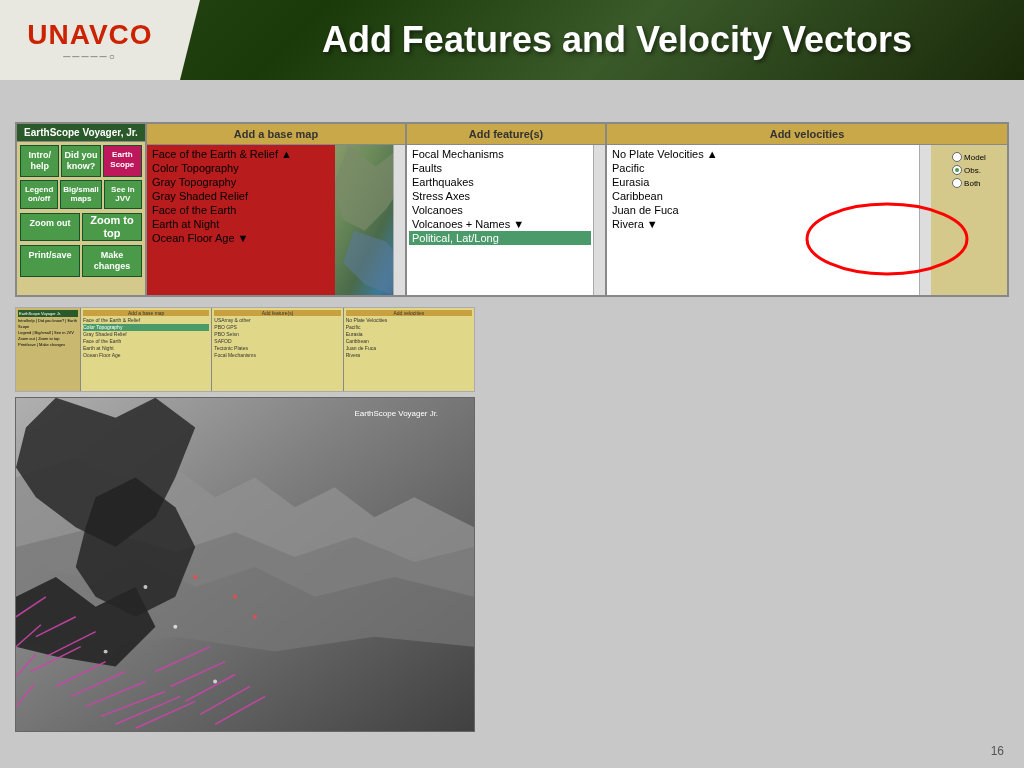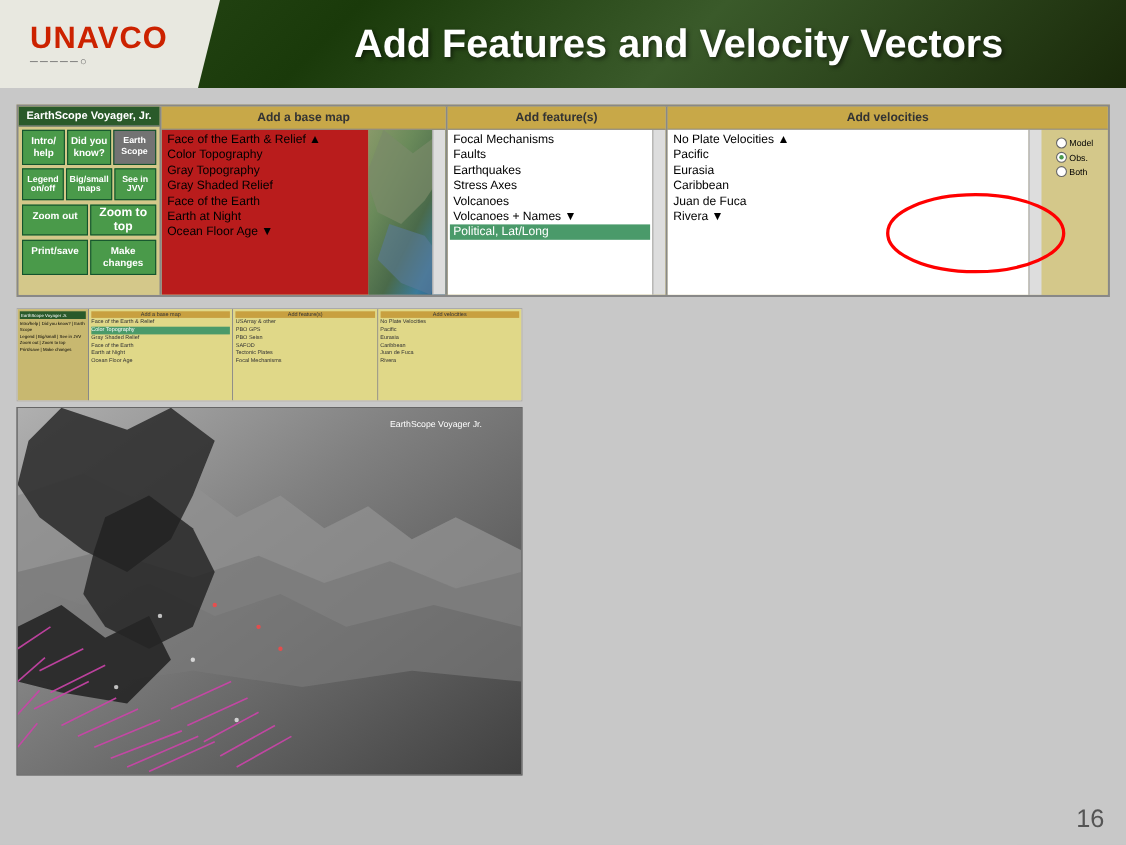--- a/index.html
+++ b/index.html
@@ -34,21 +34,21 @@
       content: '';
       position: absolute;
       bottom: 0; right: -20px;
       width: 0; height: 0;
       border-left: 20px solid #e8e8e0;
       border-bottom: 80px solid transparent;
     }
     .unavco-logo {
       display: flex;
       flex-direction: column;
-      align-items: flex-start;
+      align-items: center;
     }
     .unavco-text {
       font-size: 28px;
       font-weight: bold;
       color: #cc2200;
       font-family: Arial Black, sans-serif;
       letter-spacing: 1px;
     }
     .unavco-sub {
       font-size: 10px;
@@ -107,21 +107,21 @@
       color: white;
       border: 1px solid #14532d;
       font-size: 9px;
       font-weight: bold;
       text-align: center;
       padding: 4px 2px;
       cursor: pointer;
       line-height: 1.2;
     }
     .btn-green.earth-scope {
-      background: #737373;
+      background: #be185d;
       font-size: 8px;
     }
     .btn-row {
       display: grid;
       grid-template-columns: 1fr 1fr 1fr;
       gap: 2px;
       padding: 0 3px;
       margin-bottom: 2px;
     }
     .btn-row-2 {
@@ -232,21 +232,21 @@
     .velocities-list div.selected-namer {
       background: #4a9a6a;
       color: white;
     }
     .vel-scrollbar {
       width: 12px;
       background: #ddd;
       border-left: 1px solid #aaa;
     }
     .vel-options {
-      width: 60px;
+      width: 76px;
       display: flex;
       flex-direction: column;
       align-items: center;
       padding: 2px;
       font-size: 8px;
       background: #d4c88a;
     }
     .radio-group {
       display: flex;
       flex-direction: column;
@@ -332,21 +332,21 @@
     .map-canvas {
       width: 100%;
       height: 100%;
     }
 
     
     .page-number {
       position: absolute;
       bottom: 10px;
       right: 20px;
-      font-size: 23px;
+      font-size: 12px;
       color: #555;
       font-weight: normal;
     }
     .panel-wrapper {
       position: relative;
     }
   </style>
 </head>
 <body>
 
@@ -355,21 +355,21 @@
     <div class="unavco-logo">
       <span class="unavco-text">UNAVCO</span>
       <span class="unavco-sub">─────○</span>
     </div>
   </div>
   <div class="header-title">Add Features and Velocity Vectors</div>
 </div>
 
 <div class="main-content">
 
-  <div class="ui-panel panel-wrapper" style="position:relative;">
+  <div class="ui-panel panel-wrapper" style="position:relative;margin-top:27px;">
 
     <div class="left-sidebar">
       <div class="sidebar-title">EarthScope Voyager, Jr.</div>
       <div class="sidebar-buttons">
         <div class="btn-green">Intro/<br>help</div>
         <div class="btn-green">Did you<br>know?</div>
         <div class="btn-green earth-scope">Earth<br>Scope</div>
       </div>
       <div class="btn-row">
         <div class="btn-green" style="font-size:8px;">Legend<br>on/off</div>

